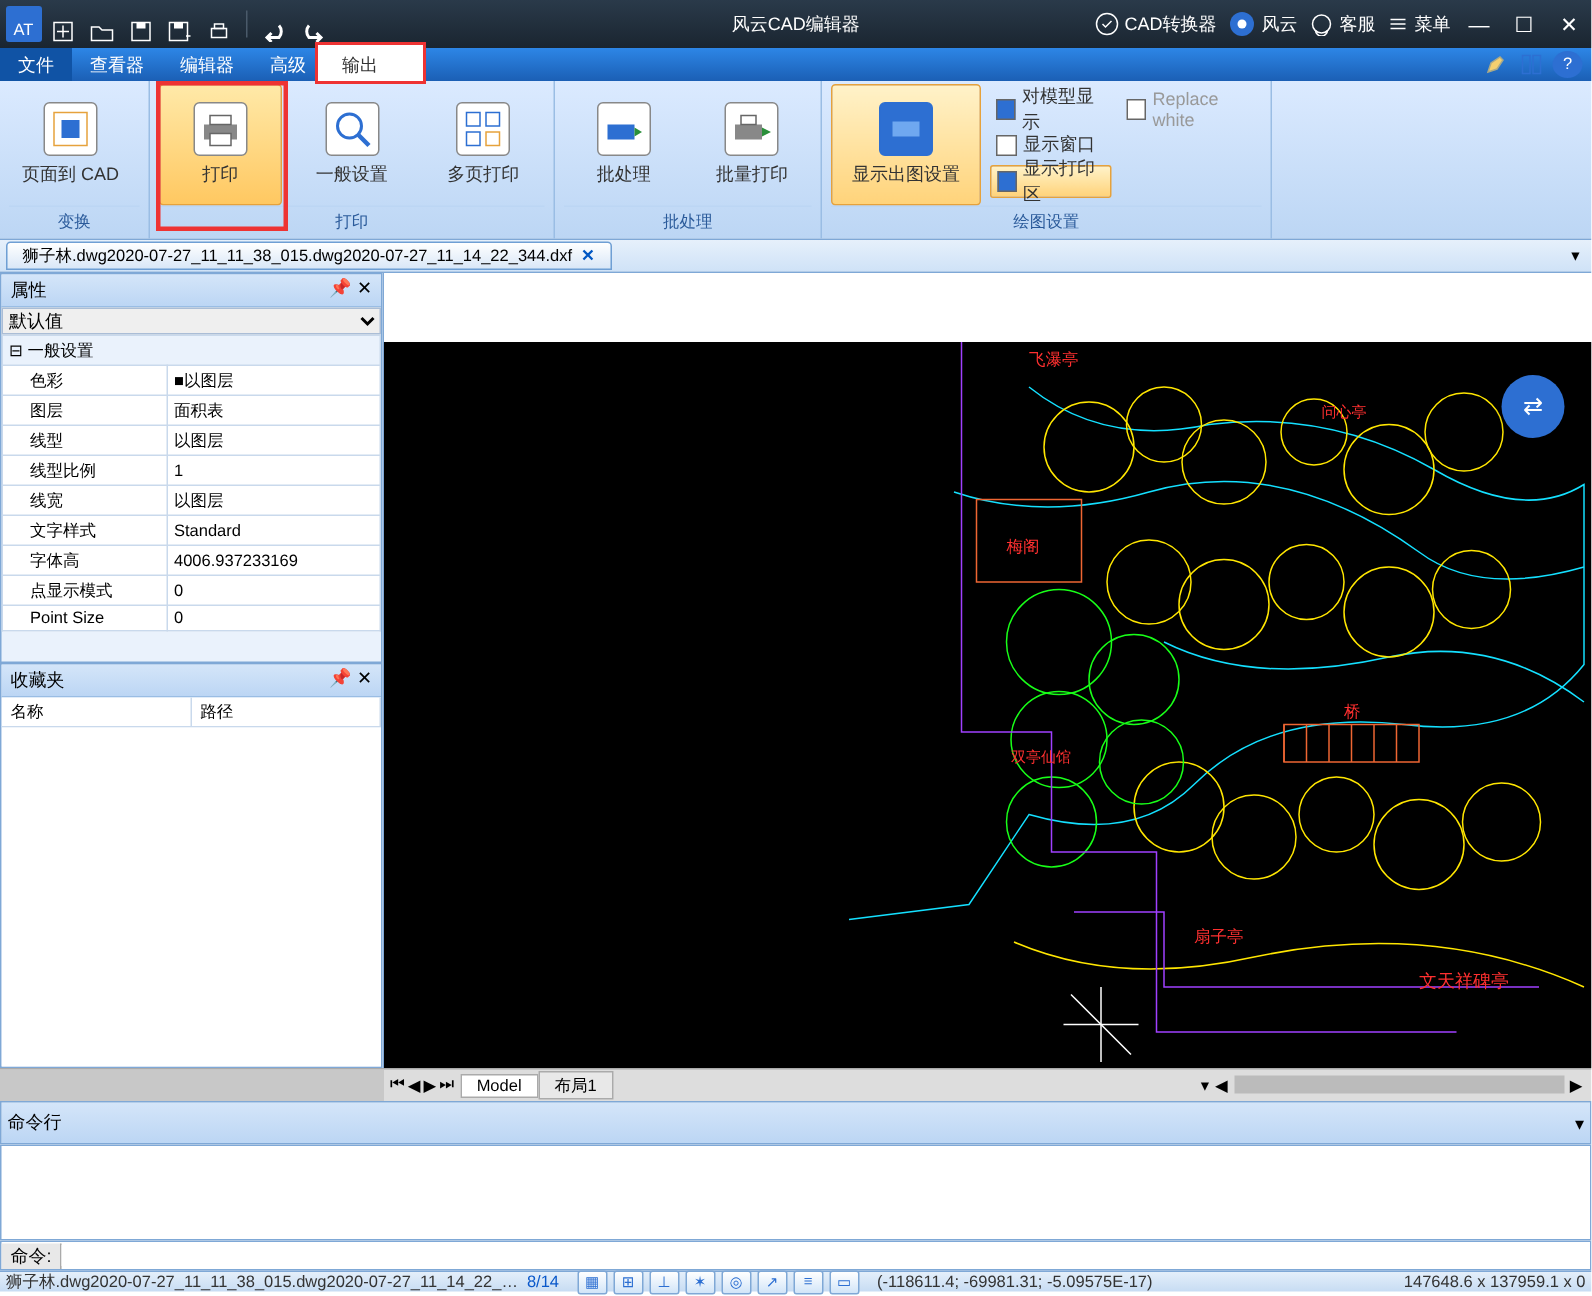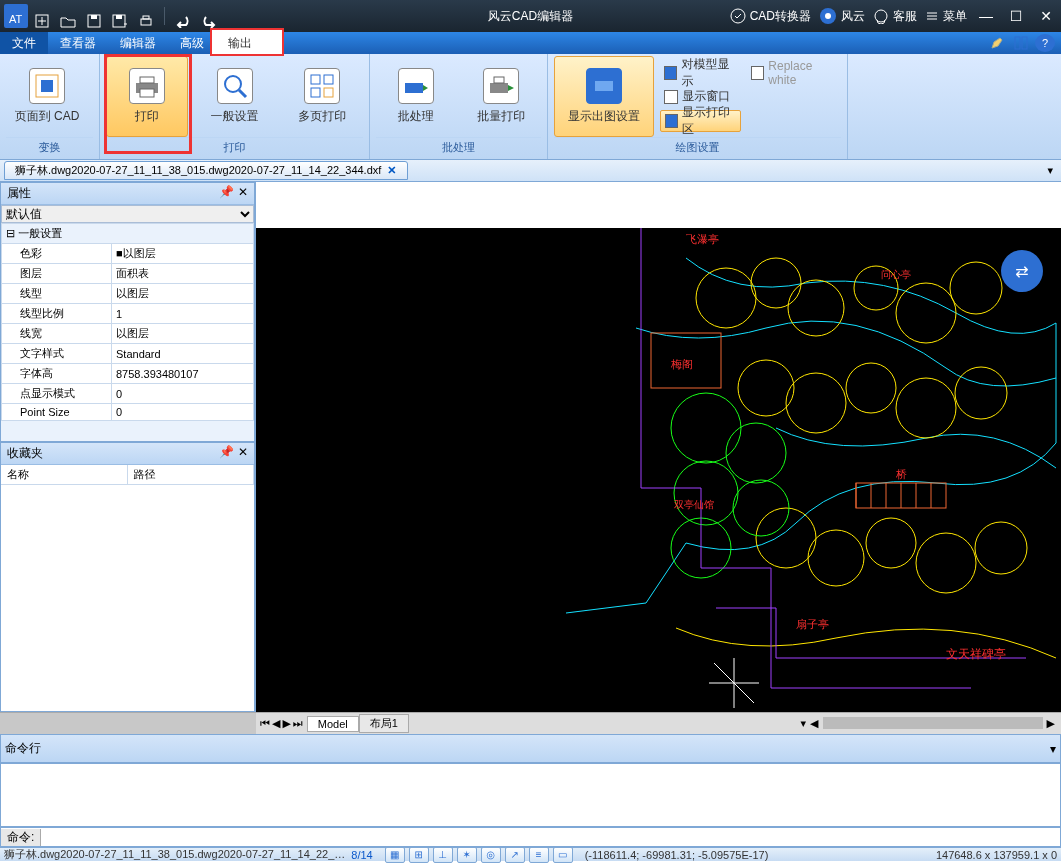--- a/index.html
+++ b/index.html
@@ -361,21 +361,21 @@
         <tr>
                 <td class="label">线宽</td>
                 <td>以图层</td>
               </tr>
         <tr>
                 <td class="label">文字样式</td>
                 <td>Standard</td>
               </tr>
         <tr>
                 <td class="label">字体高</td>
-                <td>8758.393480107</td>
+                <td>4006.937233169</td>
               </tr>
         <tr>
                 <td class="label">点显示模式</td>
                 <td>0</td>
               </tr>
         <tr>
                 <td class="label">Point Size</td>
                 <td>0</td>
               </tr>
       </tbody>

